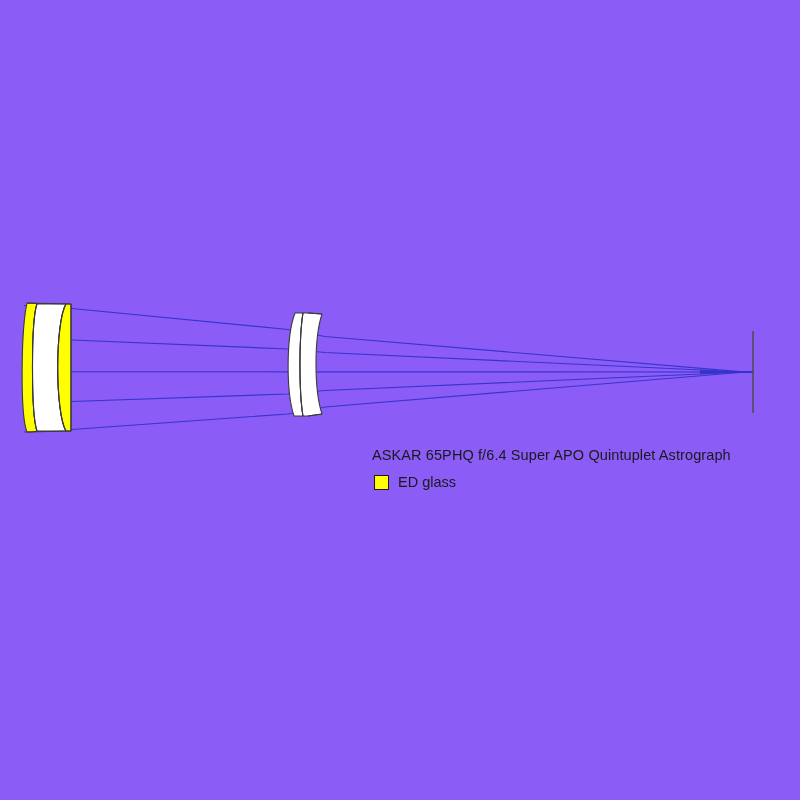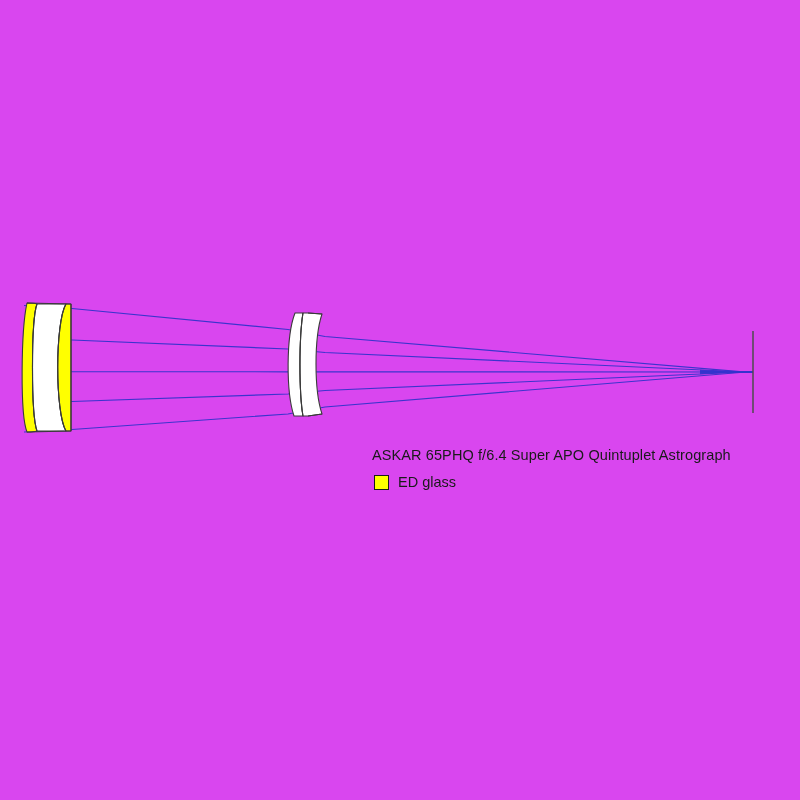--- a/index.html
+++ b/index.html
@@ -10,21 +10,21 @@
   body {
     width: 800px;
     height: 800px;
     font-family: "Liberation Sans", sans-serif;
     overflow: hidden;
   }
   #diagram-root {
     position: relative;
     width: 800px;
     height: 800px;
-    background: #d946ef;
+    background: #8b5cf6;
   }
   #optical-svg {
     position: absolute;
     left: 0;
     top: 0;
     width: 800px;
     height: 800px;
     display: block;
   }
   .caption-block {

